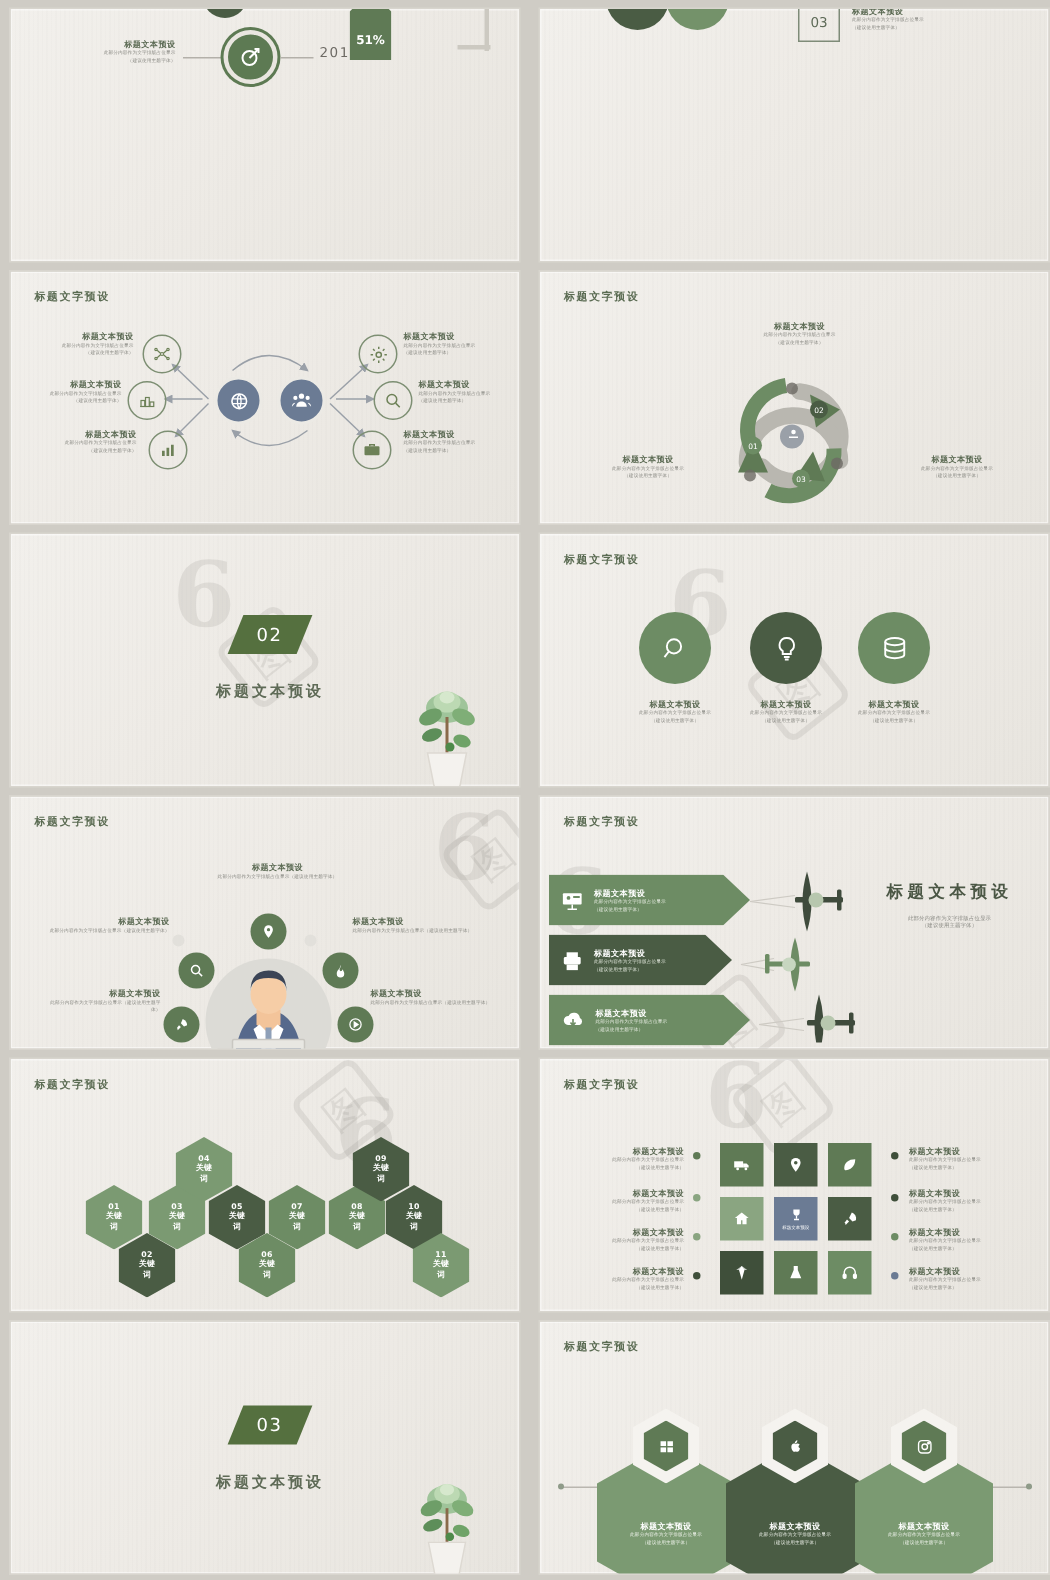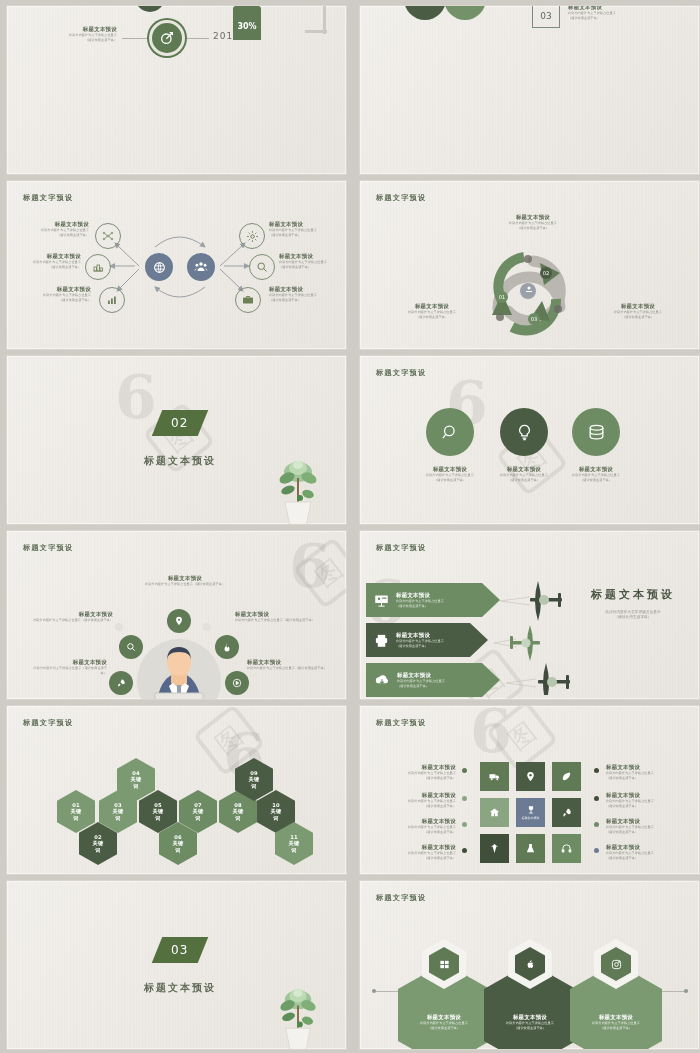--- a/index.html
+++ b/index.html
@@ -114,21 +114,21 @@
         <svg width="16" height="16" viewBox="0 0 24 24" fill="none" stroke="#fff" stroke-width="2">
             <circle cx="11" cy="13" r="7"></circle>
             <path d="M11 13 L20 4"></path>
             <path d="M16 4h4v4"></path>
           </svg>
       </div>
       <div class="ln" style="left:180px;top:152px;width:22px;height:1px;"></div>
       <div style="position:absolute;left:206px;top:145px;font-size:9px;color:#6d6a64;letter-spacing:1px;">2019</div>
 
       <div class="s1-arrow" style="position:absolute;left:226px;top:108px;">
-        <span>30%</span>
+        <span>51%</span>
       </div>
       <div class="s1-sq" style="position:absolute;left:262px;top:110px;"></div>
       <div class="s1-sq" style="position:absolute;left:282px;top:110px;"></div>
       <div style="position:absolute;left:257px;top:104px;width:62px;height:44px;border:3px solid #ccc9c1;border-left:none;border-bottom:none;"></div>
       <div style="position:absolute;left:298px;top:144px;width:22px;height:3px;background:#ccc9c1;"></div>
     </div>
   </div>
 
   <div class="slide">
     <div style="position:absolute;left:0;top:-120px;width:341px;height:192px;">

